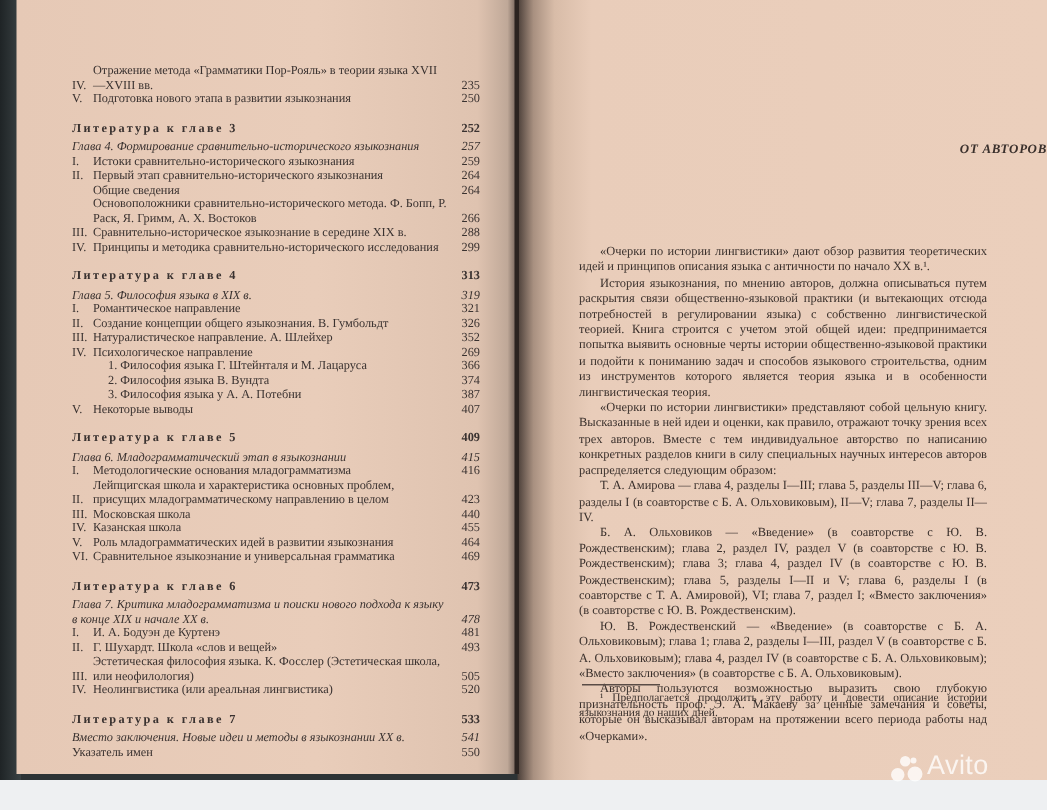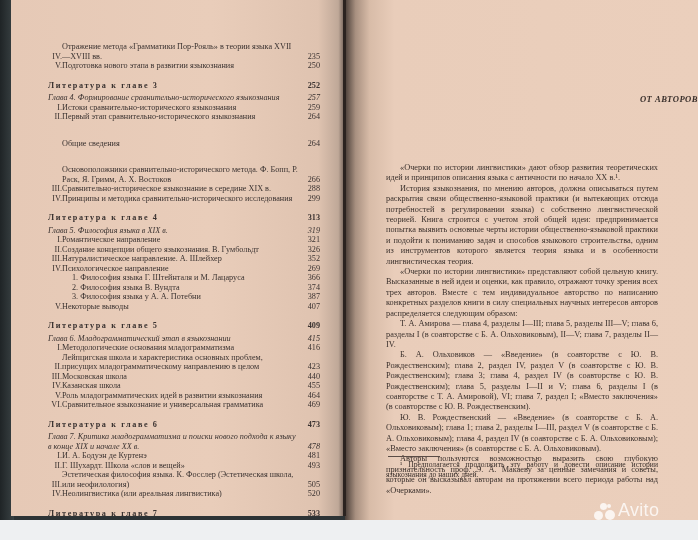--- a/index.html
+++ b/index.html
@@ -5,36 +5,36 @@
   html,body{margin:0;padding:0;}
   body{width:698px;height:540px;overflow:hidden;background:#2d3335;position:relative;font-family:"Liberation Serif","DejaVu Serif",serif;}
   .backdrop-bottom{position:absolute;left:0;right:0;top:520px;height:20px;background:#eef0f2;}
   .cover-left{position:absolute;left:0;top:0;width:14px;height:540px;background:linear-gradient(90deg,#1f2426,#3a4244);}
   .page{position:absolute;top:0;height:516px;background:#e8cbb8;color:#3a3230;overflow:hidden;}
   .page.left{left:11px;width:334px;background:linear-gradient(90deg,#e6c9b6 0%,#e9cdba 60%,#dfc3b0 92%,#bfa898 98%,#6a5a52 100%);}
   .page.right{left:345px;width:353px;top:0;height:520px;background:linear-gradient(90deg,#4a3e38 0%,#a89080 3%,#d8bca8 7%,#e9cdba 14%,#ebcfbc 100%);}
   .gutter-line{position:absolute;left:343px;top:0;width:3px;height:516px;background:#2b2320;}
   .toc{position:absolute;left:37px;top:42px;width:272px;font-size:8.2px;line-height:9.5px;}
   .toc-row{display:flex;align-items:flex-end;}
-  .toc-row .num{flex:0 0 auto;text-align:right;}
+  .toc-row .num{flex:0 0 auto;}
   .toc-row .txt{flex:1 1 auto;}
   .toc-row .pg{flex:0 0 22px;text-align:right;}
   .toc-row.ch{font-style:italic;margin-top:3px;}
   .toc-row.lit{letter-spacing:1.6px;font-weight:bold;margin-top:10px;}
   .toc-row.lit .pg{letter-spacing:0;font-weight:bold;}
-  .toc-row.sub{padding-left:14px;margin-top:17px;}
+  .toc-row.sub{padding-left:14px;}
   .toc-row.subsub{padding-left:24px;align-items:flex-end;}
   .roman{display:inline-block;min-width:14px;}
   .title-authors{position:absolute;left:0;right:0;top:94px;text-align:right;font-size:8.6px;font-style:italic;letter-spacing:0.5px;font-weight:bold;color:#3a302c;}
   .body-text{position:absolute;left:386px;top:163px;width:272px;font-size:8.3px;line-height:10.4px;text-align:justify;color:#3a302c;}
   .body-text p{margin:0;text-indent:14px;}
   .fn-rule{position:absolute;left:388px;top:456px;width:52px;border-top:1px solid #5a4c46;}
   .footnote{position:absolute;left:386px;top:460px;width:272px;font-size:7.6px;line-height:9.6px;text-align:justify;color:#3a302c;}
   .footnote p{margin:0;text-indent:14px;}
-  .watermark{position:absolute;left:594px;top:500px;display:flex;align-items:center;gap:4px;color:rgba(255,255,255,0.78);font-family:"Liberation Sans","DejaVu Sans",sans-serif;font-size:18px;letter-spacing:0.3px;}
+  .watermark{position:absolute;left:594px;top:500px;display:flex;align-items:flex-end;gap:4px;color:rgba(255,255,255,0.78);font-family:"Liberation Sans","DejaVu Sans",sans-serif;font-size:18px;letter-spacing:0.3px;}
   .wm-dots{position:relative;width:20px;height:18px;}
   .wm-dots span{position:absolute;border-radius:50%;background:rgba(255,255,255,0.78);}
 </style>
 </head>
 <body>
 
 <div class="cover-left"></div>
 <div class="backdrop-bottom"></div>
 
 <div class="page left">

